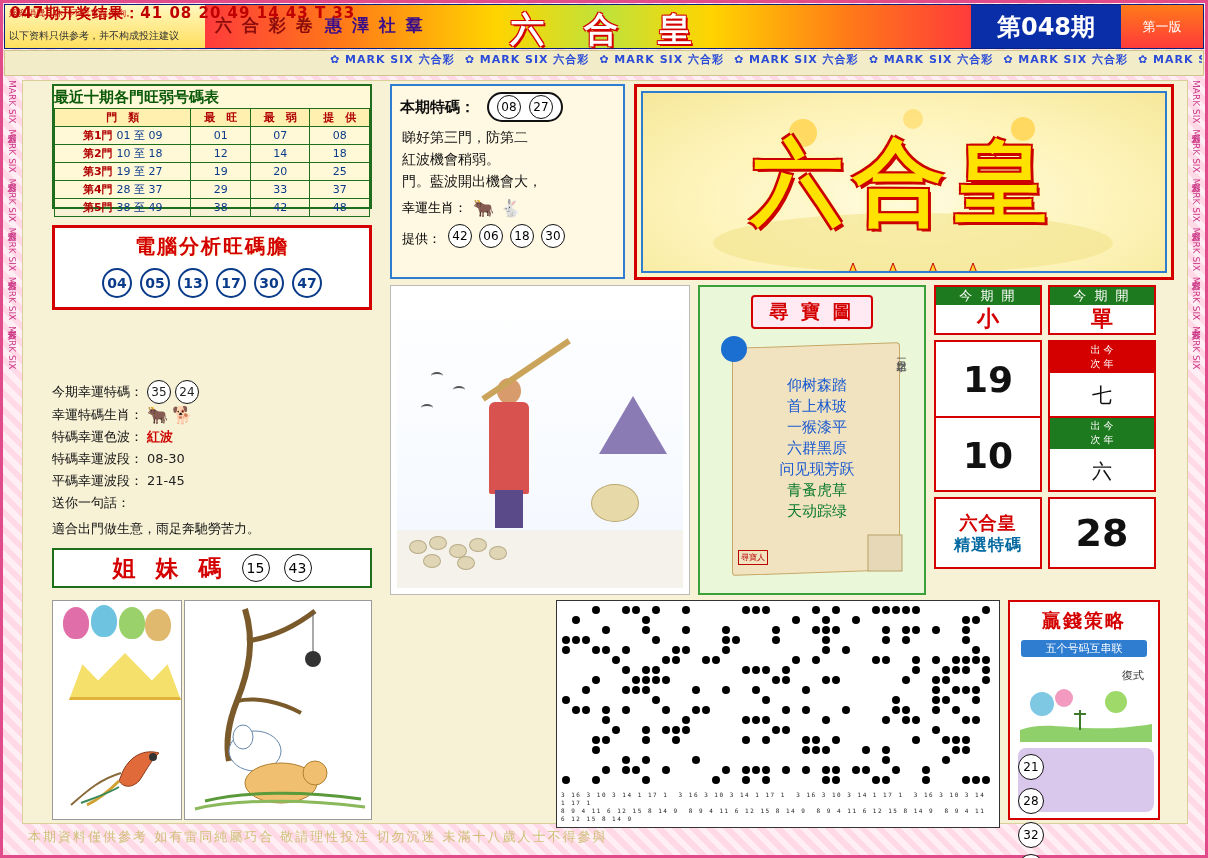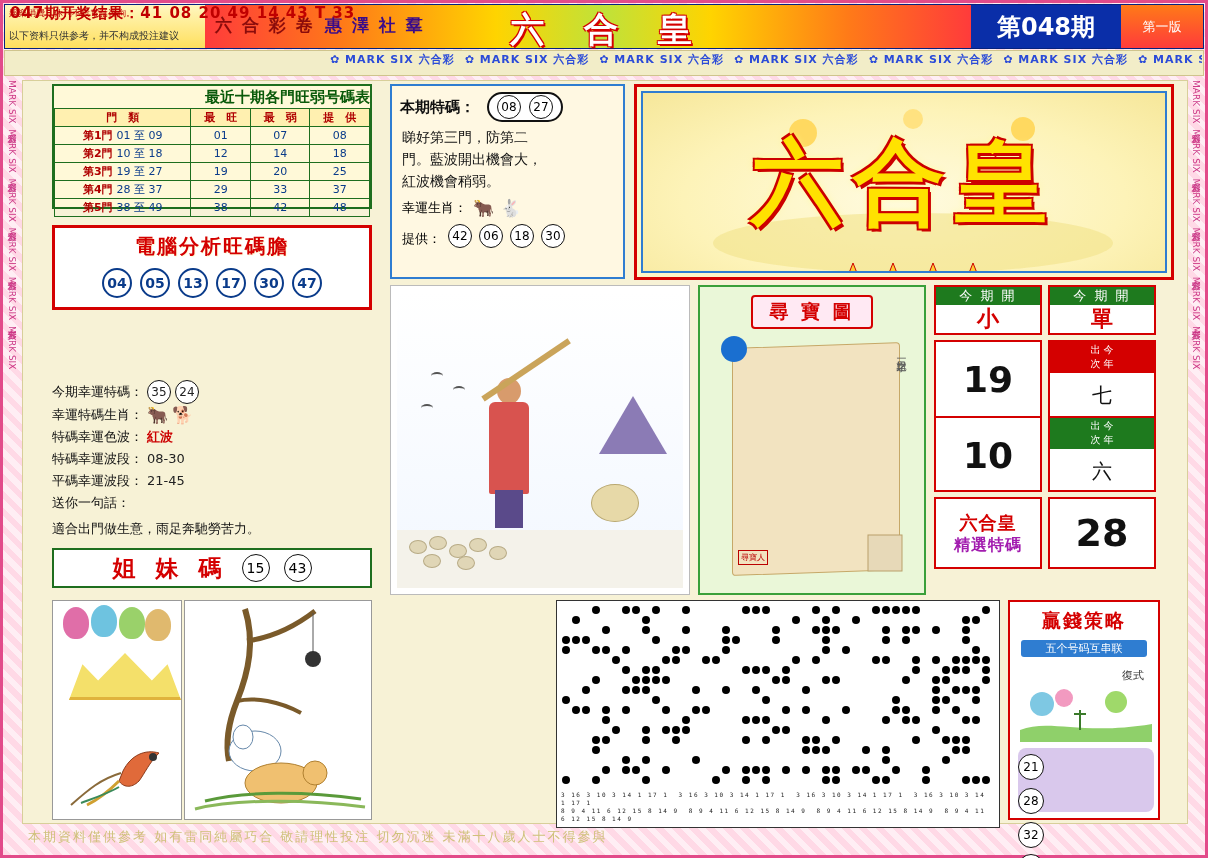--- a/index.html
+++ b/index.html
@@ -44,21 +44,21 @@
   .marksix-bar span{margin-right:10px;}
   .side-wm{position:absolute;top:80px;width:20px;height:742px;font-size:9px;color:#b06; writing-mode:vertical-rl;
     line-height:20px;overflow:hidden;opacity:.75;}
   .side-wm.left{left:2px;} .side-wm.right{right:2px;}
 
   
   .panel{position:absolute;box-sizing:border-box;}
 
   
   .tbl-box{left:52px;top:84px;width:320px;height:125px;background:#fff9d8;border:2px solid #1e6e1e;}
-  .tbl-title{text-align:right;font-size:15px;font-weight:bold;color:#0a5a0a;padding:2px 0 1px;}
+  .tbl-title{text-align:left;font-size:15px;font-weight:bold;color:#0a5a0a;padding:2px 0 1px;}
   table.wt{width:100%;border-collapse:collapse;font-size:11px;}
   table.wt th,table.wt td{border:1px solid #1e6e1e;text-align:center;height:15px;color:#0a3b8a;}
   table.wt th{background:#fff0b0;color:#b00000;font-weight:bold;}
   table.wt td.m{color:#b00000;font-weight:bold;}
   table.wt td.r{color:#0a3b8a;}
 
   
   .comp-box{left:52px;top:225px;width:320px;height:85px;background:#fff;border:3px solid #d40000;}
   .comp-title{text-align:center;font-size:20px;font-weight:bold;color:#d40000;margin-top:5px;letter-spacing:2px;
      text-shadow:1px 1px 0 #ffd;}
@@ -128,21 +128,21 @@
   .side-col{left:1048px;top:340px;width:108px;height:152px;background:#fff;border:2px solid #d40000;}
   .sc-cell{height:76px;box-sizing:border-box;}
   .sc-cell:first-child{border-bottom:2px solid #d40000;}
   .sc-head{background:#d40000;color:#fff;font-size:10px;text-align:center;height:30px;line-height:14px;padding-top:1px;}
   .sc-head.g{background:#1e7a1e;}
   .sc-val{text-align:center;font-size:20px;color:#111;line-height:44px;}
 
   .six-box{left:934px;top:497px;width:108px;height:72px;background:#fff;border:2px solid #d40000;
     display:flex;flex-direction:column;align-items:center;justify-content:center;}
   .six-box .a{font-size:18px;font-weight:bold;color:#d40000;letter-spacing:1px;}
-  .six-box .b{font-size:16px;font-weight:bold;color:#a21caf;letter-spacing:1px;}
+  .six-box .b{font-size:16px;font-weight:bold;color:#0369a1;letter-spacing:1px;}
   .val28{left:1048px;top:497px;width:108px;height:72px;background:#fff;border:2px solid #d40000;
     display:flex;align-items:center;justify-content:center;font-size:38px;font-weight:bold;color:#111;}
 
   
   .matrix{left:556px;top:600px;width:444px;height:228px;background:#fff;border:1px solid #333;}
   .matrix-grid{position:absolute;inset:4px;}
   .mrow{font-size:0;white-space:nowrap;}
   .dot{display:inline-block;width:8px;height:8px;margin:1px;border-radius:50%;background:#fff;}
   .dot.on{background:#000;}
   .matrix-nums{position:absolute;left:4px;right:4px;bottom:4px;font-size:6px;color:#222;line-height:8px;
@@ -344,22 +344,22 @@
   <div class="panel spec-box">
     <div class="spec-head">
       <span class="t">本期特碼：</span>
       <span class="oval">
         <span class="sm-ball">08</span>
         <span class="sm-ball">27</span>
       </span>
     </div>
     <div class="spec-text">
       <div>睇好第三門，防第二</div>
+      <div>紅波機會稍弱。</div>
       <div>門。藍波開出機會大，</div>
-      <div>紅波機會稍弱。</div>
     </div>
     <div class="zodiac-line">
       <span>幸運生肖：</span>
       <span style="font-size:17px">🐂</span>
       <span style="font-size:17px">🐇</span>
     </div>
     <div class="provide-line">
       <span>提供：</span>
       <span class="sm-ball">42</span>
       <span class="sm-ball">06</span>
@@ -414,20 +414,29 @@
 
   <div class="panel treasure">
     <div class="treasure-title">尋 寶 圖</div>
     <div class="scroll">
       <div class="scroll-body"></div>
       <svg width="192" height="246" viewBox="0 0 192 246" style="position:absolute;left:0;top:0">
         <circle cx="16" cy="14" r="13" fill="#1a6fd0"></circle>
         <rect x="150" y="200" width="34" height="36" fill="#e7d9b8" stroke="#b9a06a"></rect>
       </svg>
       <div style="position:absolute;right:2px;top:18px;font-size:10px;color:#555;writing-mode:vertical-rl">一字記之日</div>
+      <div class="poem">
+        <div class="blue">仰树森踏</div>
+        <div class="blue">首上林玻</div>
+        <div class="blue">一猴漆平</div>
+        <div class="blue">六群黑原</div>
+        <div class="blue">问见现芳跃</div>
+        <div class="green">青蚤虎草</div>
+        <div class="green">天动踪绿</div>
+      </div>
       <div style="position:absolute;left:20px;bottom:16px;font-size:8px;color:#b00;border:1px solid #b00;padding:1px 2px">尋寶人</div>
     </div>
   </div>
 
   <div class="panel oc1">
     <div class="oc-head">今 期 開</div>
     <div class="oc-val">小</div>
   </div>
   <div class="panel oc2">
     <div class="oc-head">今 期 開</div>

